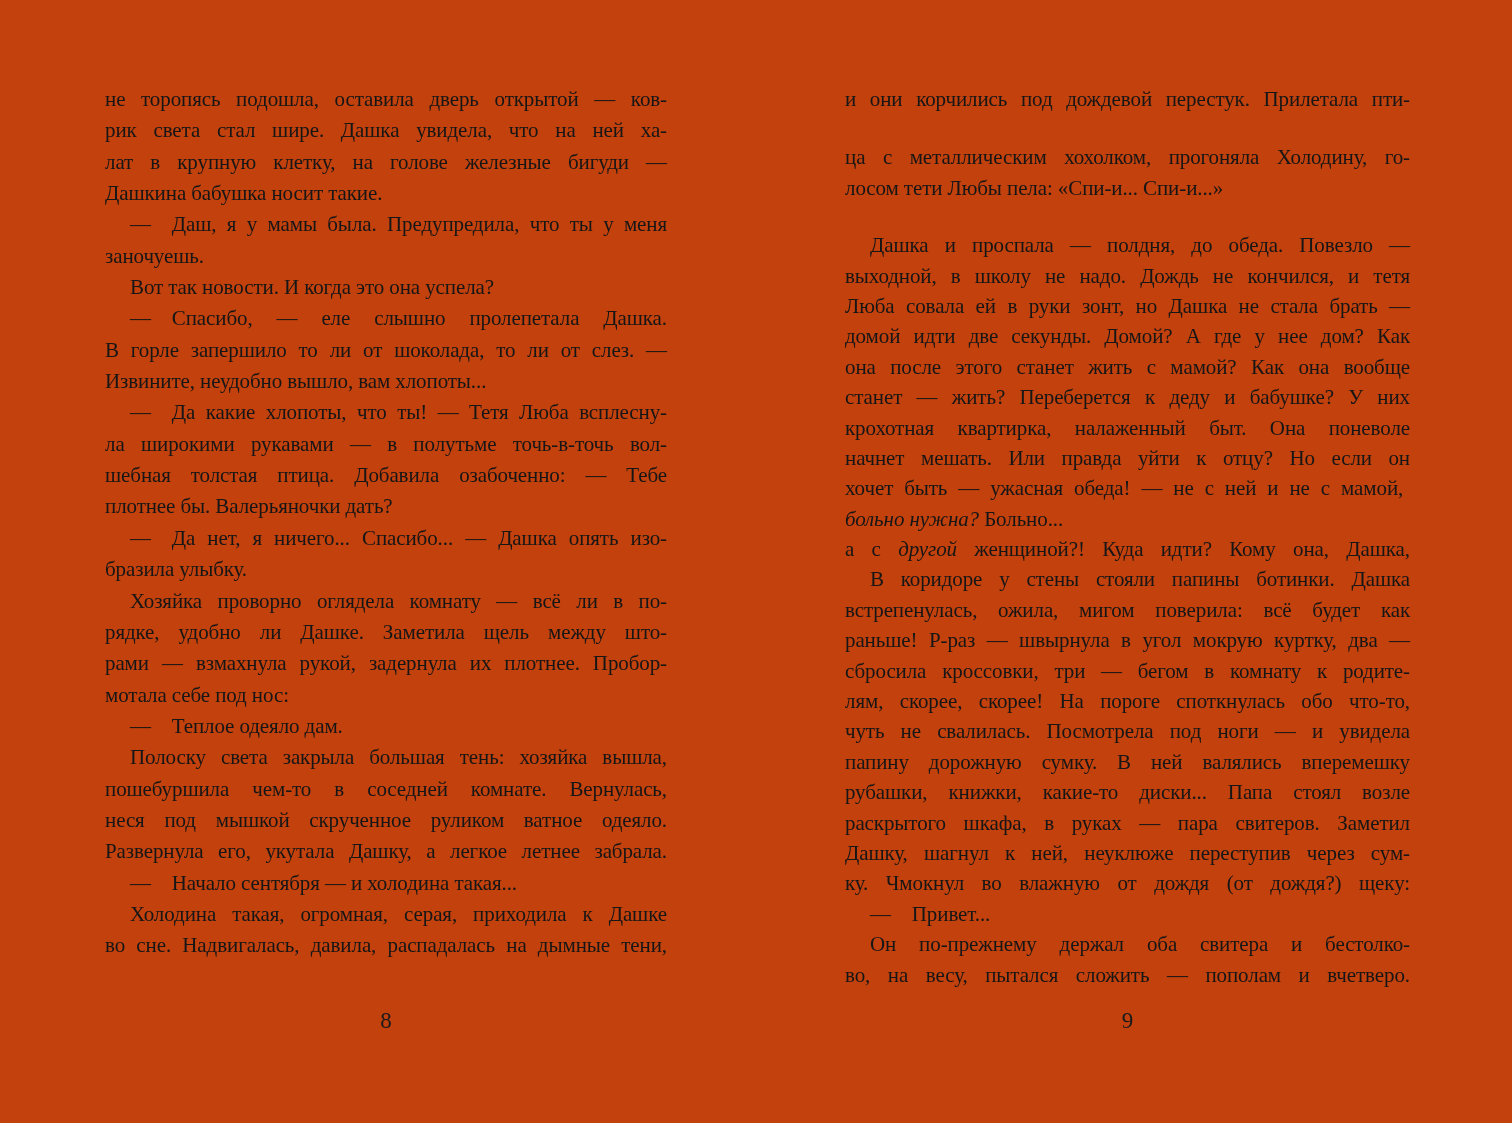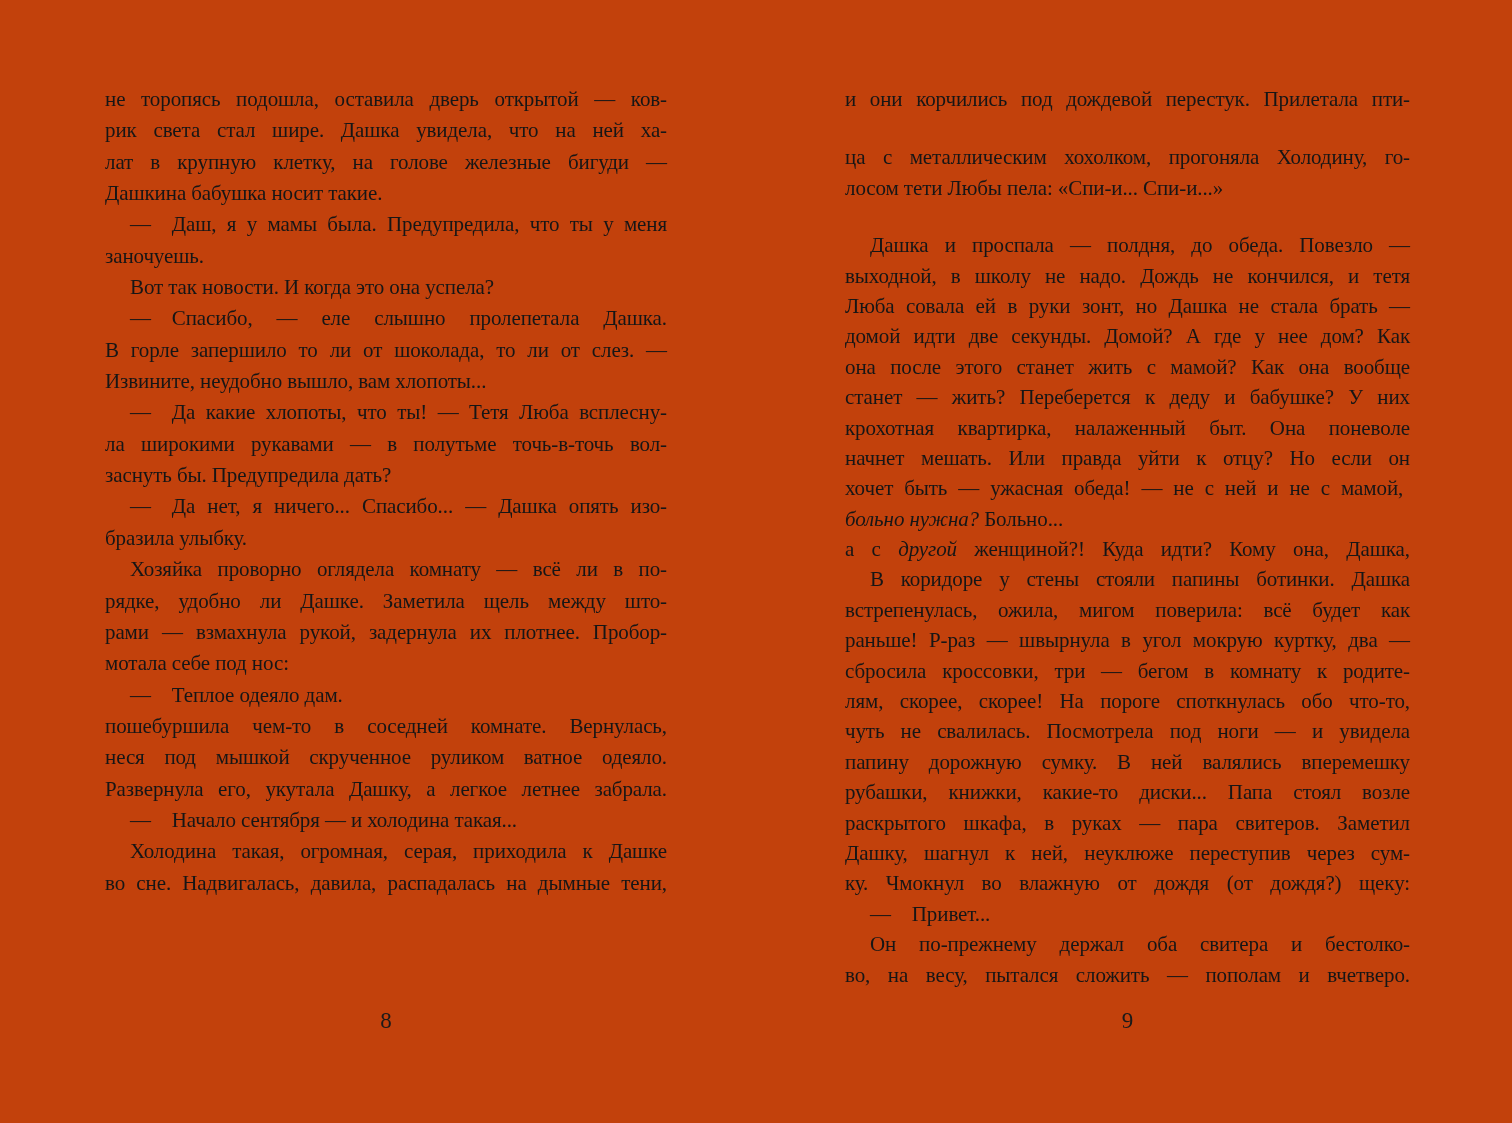--- a/index.html
+++ b/index.html
@@ -60,28 +60,30 @@
       <div class="line j" style="word-spacing: 12.0059px;"><span class="ltxt">лат в крупную клетку, на голове железные бигуди —</span></div>
       <div class="line"><span class="ltxt">Дашкина бабушка носит такие.</span></div>
       <div class="line indent j" style="word-spacing: 5.19965px;"><span class="ltxt">— Даш, я у мамы была. Предупредила, что ты у меня</span></div>
       <div class="line"><span class="ltxt">заночуешь.</span></div>
       <div class="line indent"><span class="ltxt">Вот так новости. И когда это она успела?</span></div>
       <div class="line indent j" style="word-spacing: 18.8219px;"><span class="ltxt">— Спасибо, — еле слышно пролепетала Дашка.</span></div>
       <div class="line j" style="word-spacing: 6.7358px;"><span class="ltxt">В горле запершило то ли от шоколада, то ли от слез. —</span></div>
       <div class="line"><span class="ltxt">Извините, неудобно вышло, вам хлопоты...</span></div>
       <div class="line indent j" style="word-spacing: 5.37305px;"><span class="ltxt">— Да какие хлопоты, что ты! — Тетя Люба всплесну-</span></div>
       <div class="line j" style="word-spacing: 11.2232px;"><span class="ltxt">ла широкими рукавами — в полутьме точь-в-точь вол-</span></div>
-      <div class="line"><span class="ltxt">заснуть бы. Предупредила дать?</span></div>
+      <div class="line j" style="word-spacing: 14.8151px;"><span class="ltxt">шебная толстая птица. Добавила озабоченно: — Тебе</span></div>
+      <div class="line"><span class="ltxt">плотнее бы. Валерьяночки дать?</span></div>
       <div class="line indent j" style="word-spacing: 6.94336px;"><span class="ltxt">— Да нет, я ничего... Спасибо... — Дашка опять изо-</span></div>
       <div class="line"><span class="ltxt">бразила улыбку.</span></div>
       <div class="line indent j" style="word-spacing: 10.3223px;"><span class="ltxt">Хозяйка проворно оглядела комнату — всё ли в по-</span></div>
       <div class="line j" style="word-spacing: 13.8996px;"><span class="ltxt">рядке, удобно ли Дашке. Заметила щель между што-</span></div>
       <div class="line j" style="word-spacing: 7.89732px;"><span class="ltxt">рами — взмахнула рукой, задернула их плотнее. Пробор-</span></div>
       <div class="line"><span class="ltxt">мотала себе под нос:</span></div>
       <div class="line indent"><span class="ltxt">— Теплое одеяло дам.</span></div>
+      <div class="line indent j" style="word-spacing: 9.89062px;"><span class="ltxt">Полоску света закрыла большая тень: хозяйка вышла,</span></div>
       <div class="line j" style="word-spacing: 17.9031px;"><span class="ltxt">пошебуршила чем-то в соседней комнате. Вернулась,</span></div>
       <div class="line j" style="word-spacing: 14.6068px;"><span class="ltxt">неся под мышкой скрученное руликом ватное одеяло.</span></div>
       <div class="line j" style="word-spacing: 9.41071px;"><span class="ltxt">Развернула его, укутала Дашку, а легкое летнее забрала.</span></div>
       <div class="line indent"><span class="ltxt">— Начало сентября — и холодина такая...</span></div>
       <div class="line indent j" style="word-spacing: 10.8802px;"><span class="ltxt">Холодина такая, огромная, серая, приходила к Дашке</span></div>
       <div class="line j" style="word-spacing: 6.10268px;"><span class="ltxt">во сне. Надвигалась, давила, распадалась на дымные тени,</span></div>
     </div>
 
   <div class="text-col" id="col-right">
       <div class="line j" style="word-spacing: 8.51786px;"><span class="ltxt">и они корчились под дождевой перестук. Прилетала пти-</span></div>

